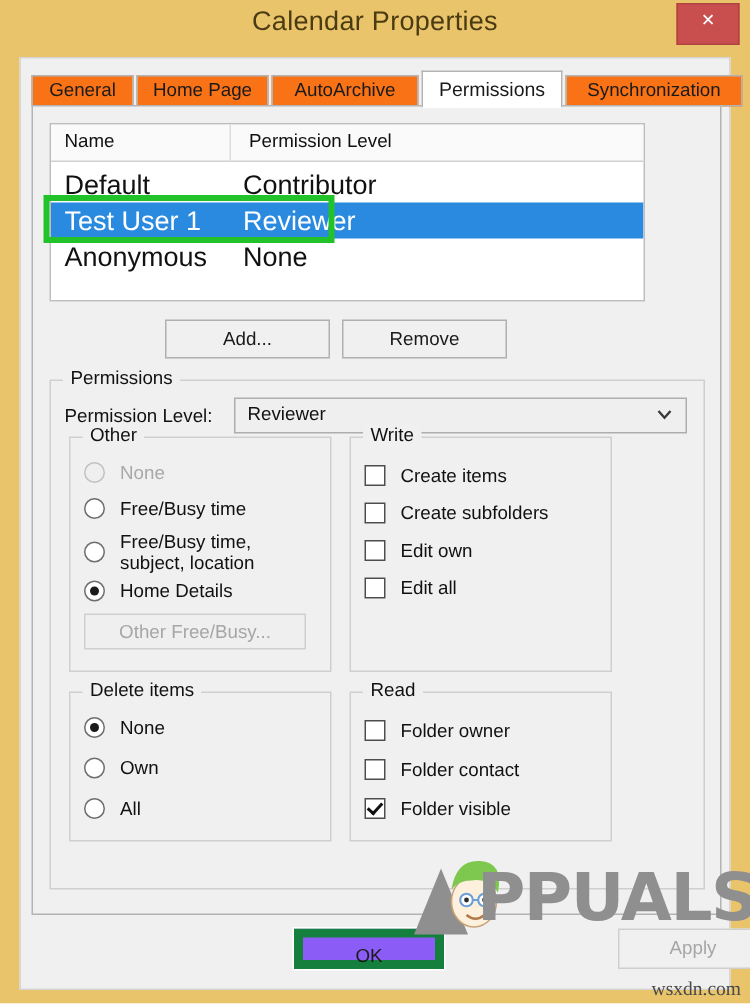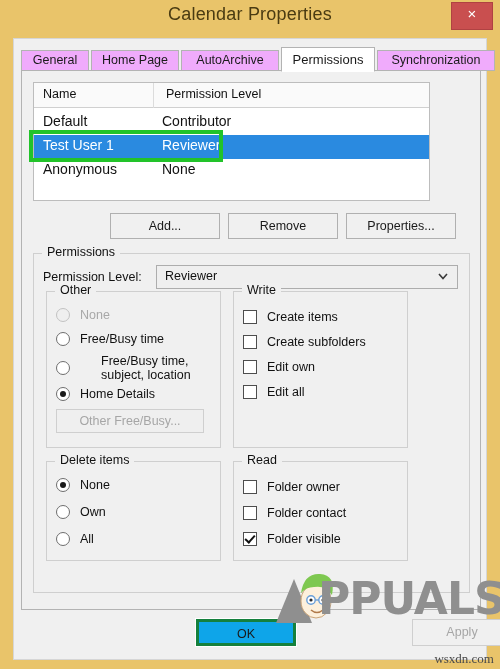--- a/index.html
+++ b/index.html
@@ -76,21 +76,21 @@
     position: absolute;
     left: 7px;
     top: 8px;
     width: 460px;
     height: 24px;
   }
   .tab {
     position: absolute;
     top: 3px;
     height: 21px;
-    background: #f0abfc;
+    background: #f97316;
     border: 1px solid #b3b3b3;
     box-sizing: border-box;
     font-size: 12.5px;
     color: #1a1a1a;
     line-height: 19px;
     text-align: center;
     cursor: pointer;
     white-space: nowrap;
   }
   .tab.active {
@@ -154,21 +154,21 @@
   }
   .list-row {
     position: absolute;
     left: 0;
     width: 100%;
     height: 24px;
   }
   .list-row .cell {
     position: absolute;
     top: 2px;
-    font-size: 14px;
+    font-size: 18px;
     color: #111111;
     white-space: nowrap;
   }
   .list-row .cell.c1 { left: 9px; }
   .list-row .cell.c2 { left: 128px; }
   .list-row.selected { background: #2a8ae0; }
   .list-row.selected .cell { color: #ffffff; }
 
   
   #annotation-box {
@@ -322,22 +322,22 @@
     top: 117px;
     width: 148px;
     height: 24px;
     line-height: 22px;
     background: #efefef;
   }
 
   
   #btn-ok {
     left: 182px; top: 580px; width: 100px; height: 27px; line-height: 25px;
-    background: #0ea5e9;
-    border: 3px solid #15803d;
+    background: #8b5cf6;
+    border: 6px solid #15803d;
     outline: 1px solid #ffffff;
   }
   #btn-cancel { left: 290px; top: 580px; width: 100px; height: 27px; line-height: 25px; }
   #btn-apply  { left: 398px; top: 580px; width: 100px; height: 27px; line-height: 25px; }
 
   
   #appuals-watermark {
     position: absolute;
     left: 270px;
     top: 565px;
@@ -406,21 +406,20 @@
           <div class="cell c2">Reviewer</div>
         </div>
         <div class="list-row" style="top:76px;">
           <div class="cell c1">Anonymous</div>
           <div class="cell c2">None</div>
         </div>
       </div>
 
       <div class="btn" id="btn-add">Add...</div>
       <div class="btn" id="btn-remove">Remove</div>
-      <div class="btn" id="btn-props">Properties...</div>
 
       <div class="group" id="group-permissions">
         <div class="legend">Permissions</div>
 
         <div id="perm-level-label">Permission Level:</div>
         <div id="perm-level-select">
           <div id="perm-level-value">Reviewer</div>
           <svg id="perm-level-arrow" viewBox="0 0 12 12">
             <path d="M2 4 L6 8.5 L10 4" fill="none" stroke="#3a3a3a" stroke-width="1.6"></path>
           </svg>
@@ -434,21 +433,21 @@
             <span class="lbl">None</span>
           </div>
 
           <div class="opt" style="top:40px;">
             <span class="radio"></span>
             <span class="lbl">Free/Busy time</span>
           </div>
 
           <div class="opt" style="top:62px;">
             <span class="radio" style="top:7px;"></span>
-            <span class="lbl" style="width:130px;white-space:normal;line-height:14px;margin-left:21px;">Free/Busy time, subject, location</span>
+            <span class="lbl" style="width:130px;white-space:normal;line-height:14px;">Free/Busy time, subject, location</span>
           </div>
 
           <div class="opt" style="top:95px;">
             <span class="radio checked"></span>
             <span class="lbl">Home Details</span>
           </div>
 
           <div class="btn disabled" id="btn-other-freebusy">Other Free/Busy...</div>
         </div>
 

